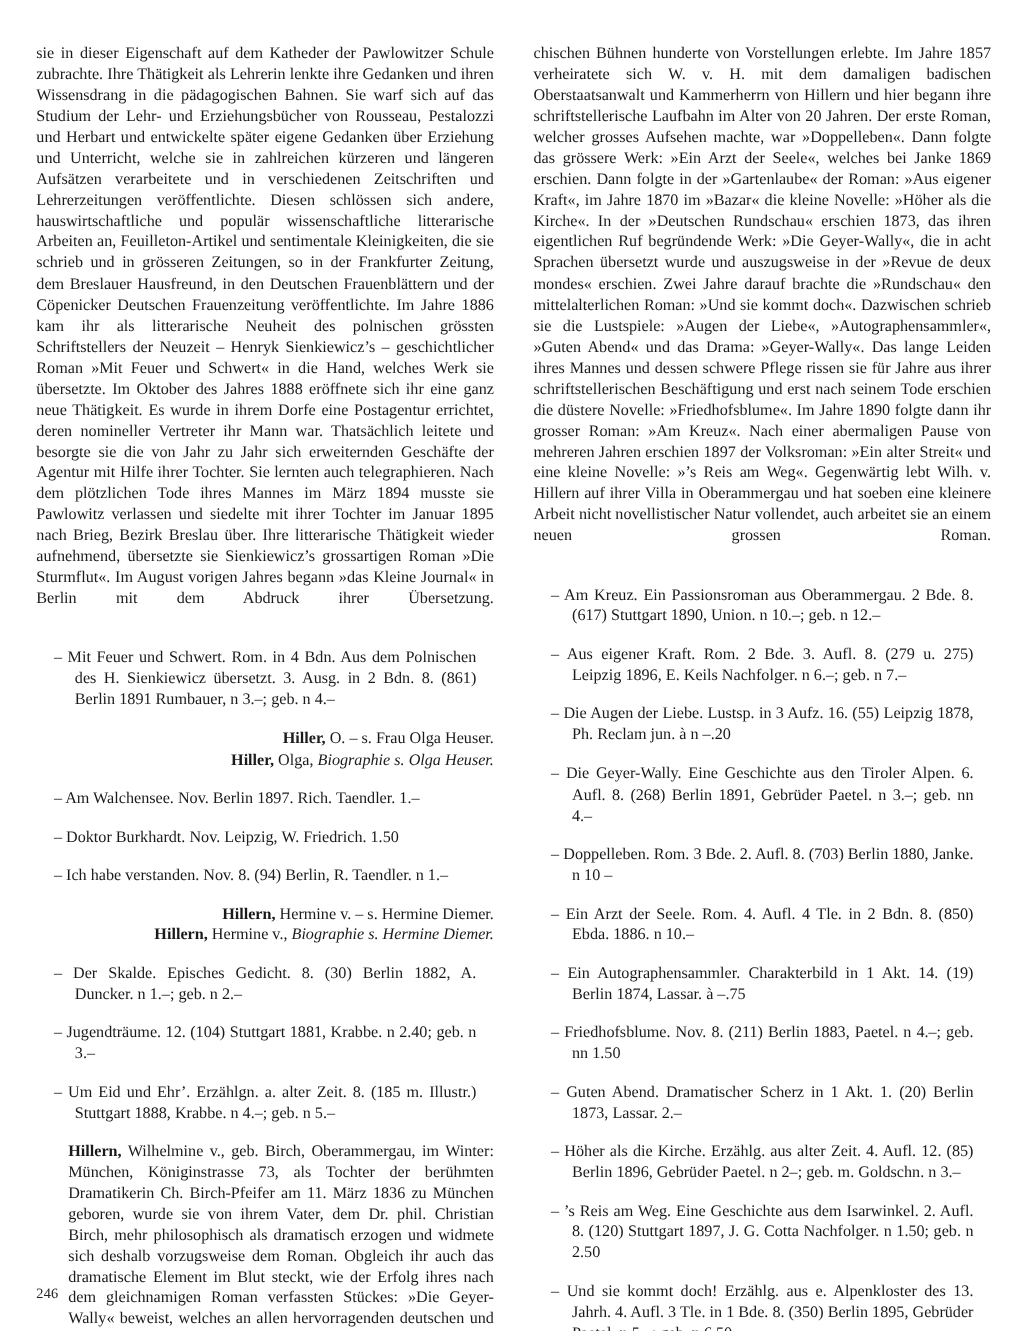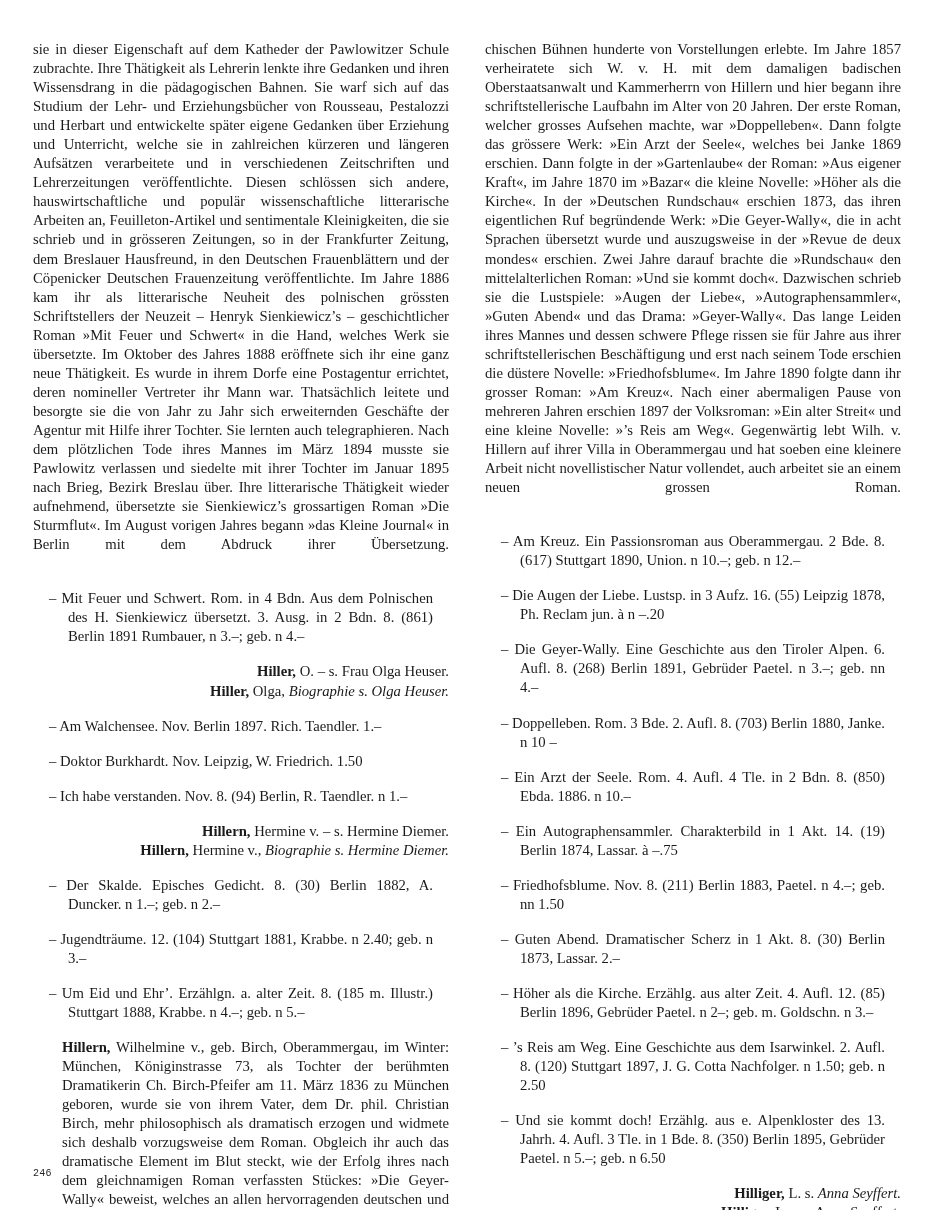--- a/index.html
+++ b/index.html
@@ -62,24 +62,24 @@
   .hw {
     font-weight: bold;
   }
   .it {
     font-style: italic;
   }
   .folio {
     position: absolute;
     left: 33px;
     top: 1168px;
-    font-size: 10px;
+    font-size: 13px;
     letter-spacing: 0.2px;
     color: #242424;
-    font-family: Liberation Mono, monospace;
+    font-family: Liberation Serif, serif;
   }
   
   .jfull {
     text-align: justify;
     margin-left: 29px;
   }
   .jfull::after {
     content: "";
     display: inline-block;
     width: 100%;
@@ -116,27 +116,28 @@
 
       <p class="headword just jfull"><span class="hw">Hillern,</span><span> Wilhelmine v., geb. Birch, Oberammergau, im Winter: München, Königinstrasse 73, als Tochter der berühmten Dramatikerin Ch. Birch-Pfeifer am 11. März 1836 zu München geboren, wurde sie von ihrem Vater, dem Dr. phil. Christian Birch, mehr philosophisch als dramatisch erzogen und widmete sich deshalb vorzugsweise dem Roman. Obgleich ihr auch das dramatische Element im Blut steckt, wie der Erfolg ihres nach dem gleichnamigen Roman verfassten Stückes: »Die Geyer-Wally« beweist, welches an allen hervorragenden deutschen und österrei-</span></p>
 
     </div>
 
     <div class="col">
 
       <p class="para jfull">chischen Bühnen hunderte von Vorstellungen erlebte. Im Jahre 1857 verheiratete sich W. v. H. mit dem damaligen badischen Oberstaatsanwalt und Kammerherrn von Hillern und hier begann ihre schriftstellerische Laufbahn im Alter von 20 Jahren. Der erste Roman, welcher grosses Aufsehen machte, war »Doppelleben«. Dann folgte das grössere Werk: »Ein Arzt der Seele«, welches bei Janke 1869 erschien. Dann folgte in der »Gartenlaube« der Roman: »Aus eigener Kraft«, im Jahre 1870 im »Bazar« die kleine Novelle: »Höher als die Kirche«. In der »Deutschen Rundschau« erschien 1873, das ihren eigentlichen Ruf begründende Werk: »Die Geyer-Wally«, die in acht Sprachen übersetzt wurde und auszugsweise in der »Revue de deux mondes« erschien. Zwei Jahre darauf brachte die »Rundschau« den mittelalterlichen Roman: »Und sie kommt doch«. Dazwischen schrieb sie die Lustspiele: »Augen der Liebe«, »Autographensammler«, »Guten Abend« und das Drama: »Geyer-Wally«. Das lange Leiden ihres Mannes und dessen schwere Pflege rissen sie für Jahre aus ihrer schriftstellerischen Beschäftigung und erst nach seinem Tode erschien die düstere Novelle: »Friedhofsblume«. Im Jahre 1890 folgte dann ihr grosser Roman: »Am Kreuz«. Nach einer abermaligen Pause von mehreren Jahren erschien 1897 der Volksroman: »Ein alter Streit« und eine kleine Novelle: »’s Reis am Weg«. Gegenwärtig lebt Wilh. v. Hillern auf ihrer Villa in Oberammergau und hat soeben eine kleinere Arbeit nicht novellistischer Natur vollendet, auch arbeitet sie an einem neuen grossen Roman.</p>
 
       <p class="entry">– Am Kreuz. Ein Passionsroman aus Oberammergau. 2 Bde. 8. (617) Stuttgart 1890, Union. n 10.–; geb. n 12.–</p>
+      <p class="entry">– Aus eigener Kraft. Rom. 2 Bde. 3. Aufl. 8. (279 u. 275) Leipzig 1896, E. Keils Nachfolger. n 6.–; geb. n 7.–</p>
       <p class="entry">– Die Augen der Liebe. Lustsp. in 3 Aufz. 16. (55) Leipzig 1878, Ph. Reclam jun. à n –.20</p>
       <p class="entry">– Die Geyer-Wally. Eine Geschichte aus den Tiroler Alpen. 6. Aufl. 8. (268) Berlin 1891, Gebrüder Paetel. n 3.–; geb. nn 4.–</p>
       <p class="entry">– Doppelleben. Rom. 3 Bde. 2. Aufl. 8. (703) Berlin 1880, Janke. n 10 –</p>
       <p class="entry">– Ein Arzt der Seele. Rom. 4. Aufl. 4 Tle. in 2 Bdn. 8. (850) Ebda. 1886. n 10.–</p>
       <p class="entry">– Ein Autographensammler. Charakterbild in 1 Akt. 14. (19) Berlin 1874, Lassar. à –.75</p>
       <p class="entry">– Friedhofsblume. Nov. 8. (211) Berlin 1883, Paetel. n 4.–; geb. nn 1.50</p>
-      <p class="entry">– Guten Abend. Dramatischer Scherz in 1 Akt. 8. (30) Berlin 1873, Lassar. 2.–</p>
+      <p class="entry">– Guten Abend. Dramatischer Scherz in 1 Akt. 1. (20) Berlin 1873, Lassar. 2.–</p>
       <p class="entry">– Höher als die Kirche. Erzählg. aus alter Zeit. 4. Aufl. 12. (85) Berlin 1896, Gebrüder Paetel. n 2–; geb. m. Goldschn. n 3.–</p>
       <p class="entry">– ’s Reis am Weg. Eine Geschichte aus dem Isarwinkel. 2. Aufl. 8. (120) Stuttgart 1897, J. G. Cotta Nachfolger. n 1.50; geb. n 2.50</p>
       <p class="entry">– Und sie kommt doch! Erzählg. aus e. Alpenkloster des 13. Jahrh. 4. Aufl. 3 Tle. in 1 Bde. 8. (350) Berlin 1895, Gebrüder Paetel. n 5.–; geb. n 6.50</p>
 
       <p class="headword"><span class="hw">Hilliger,</span><span> L. s. </span><span class="it">Anna Seyffert.</span></p>
 
       <p class="headword"><span class="hw">Hilliger,</span><span> L. – s. Anna Seyffert.</span></p>
 
       <p class="headword just"><span class="hw">Hilpert,</span><span> Christine. Die Raubmörderin. 8. (15) Ansbach</span></p>
 

